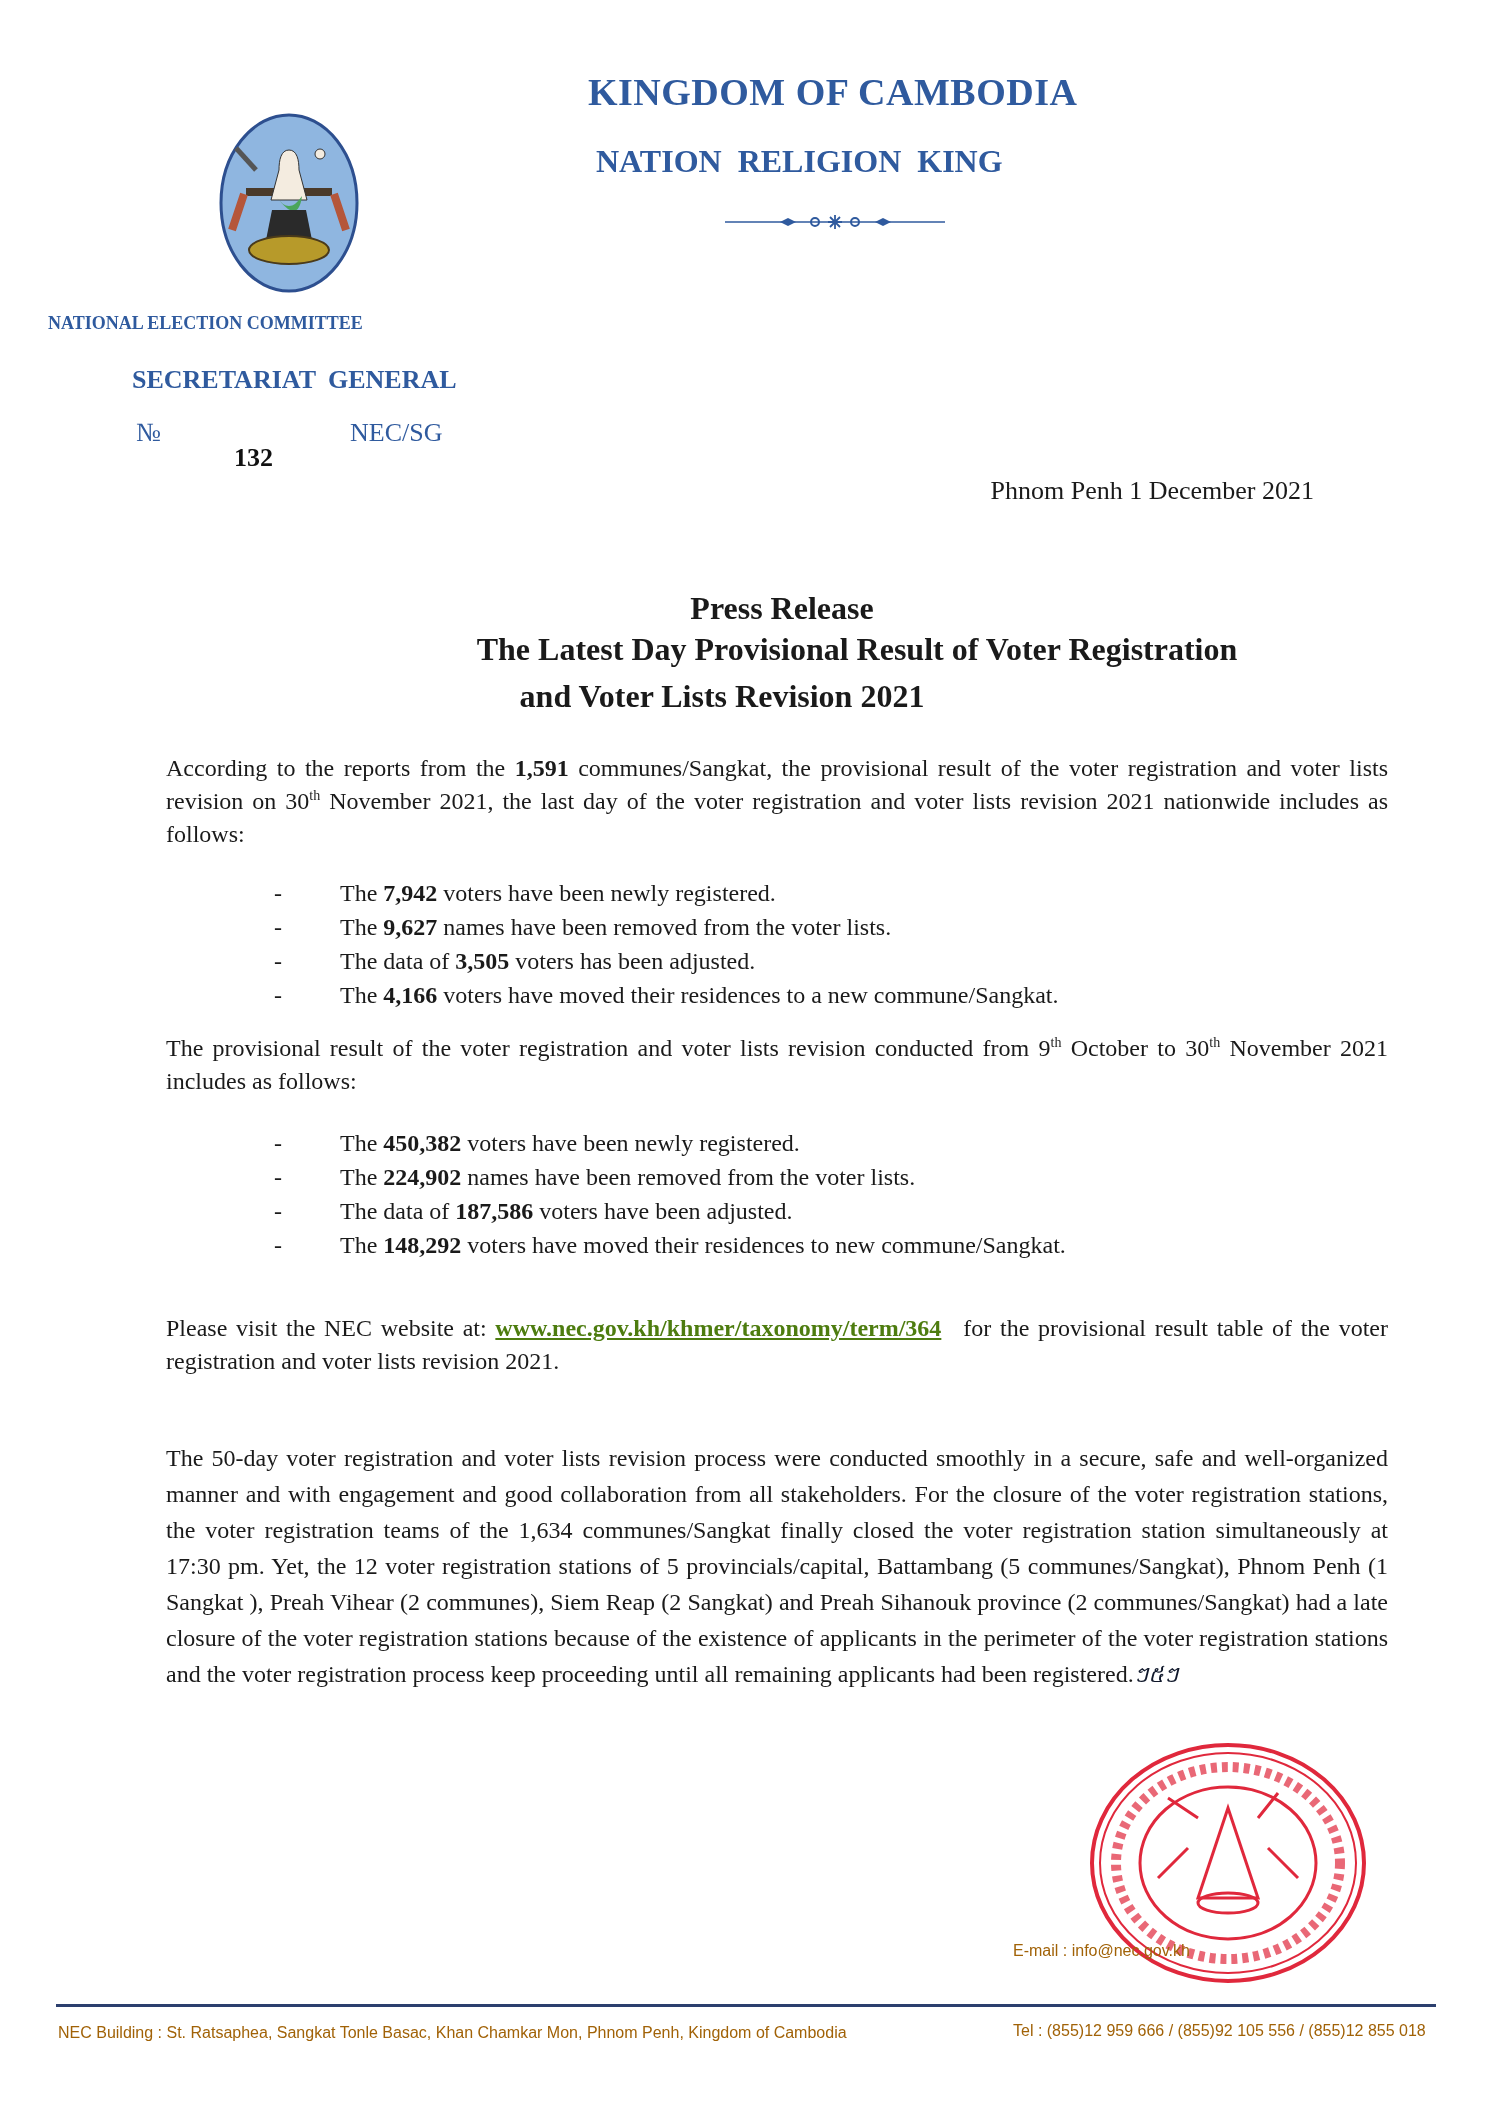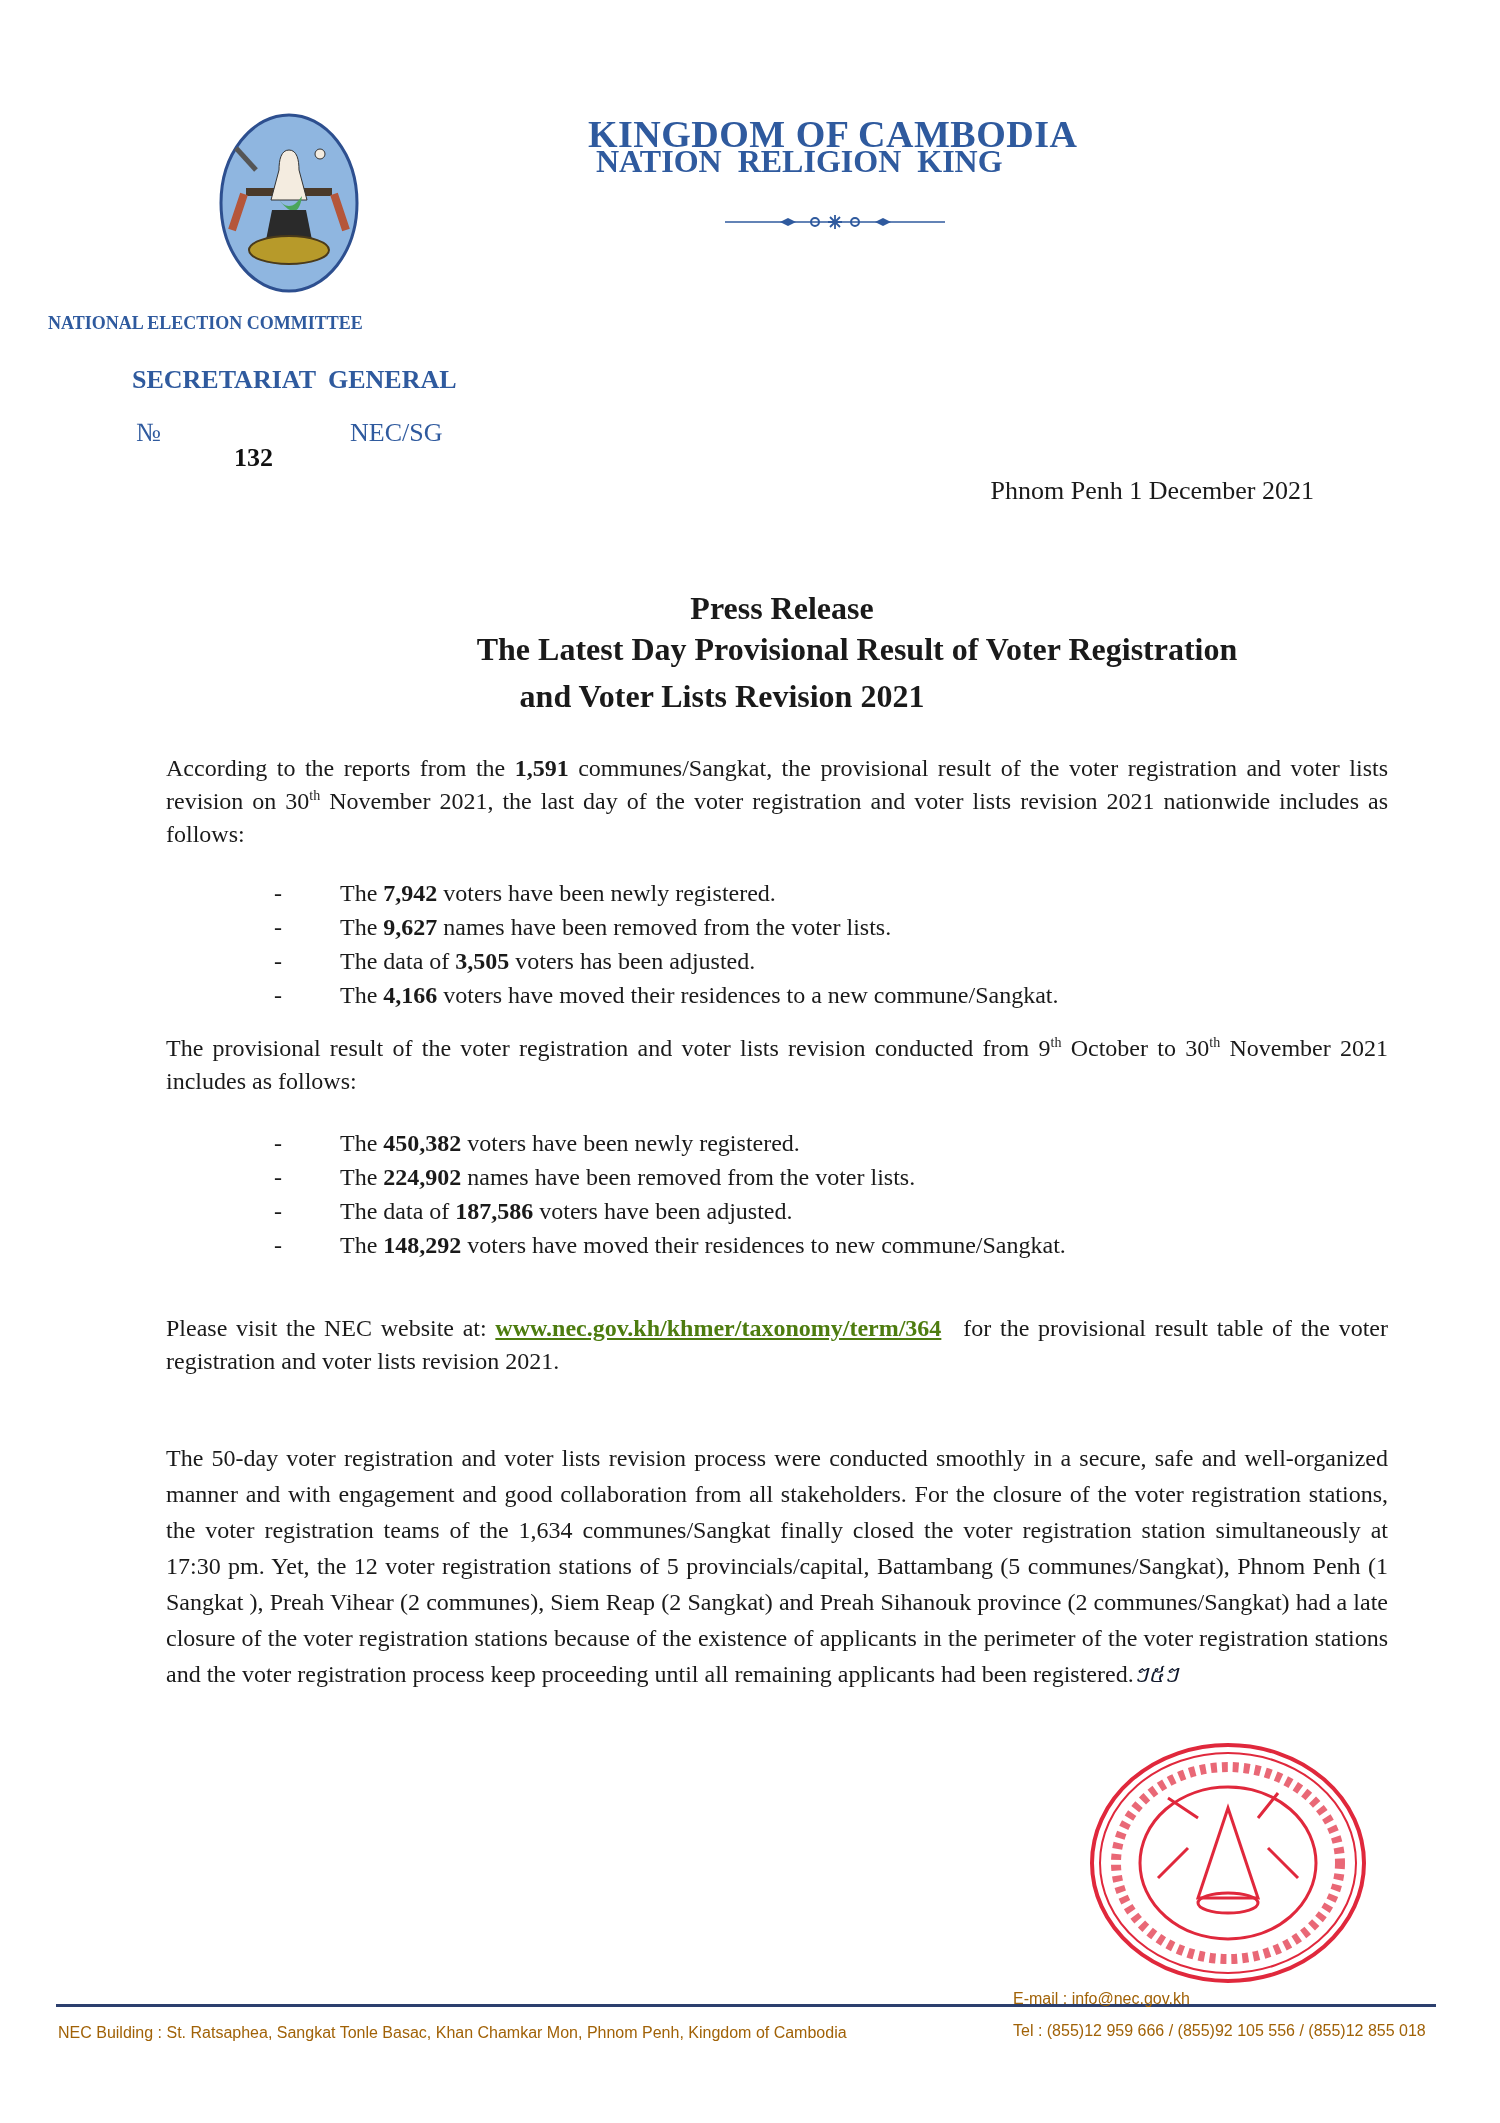--- a/index.html
+++ b/index.html
@@ -2,21 +2,21 @@
 <html><head>
 <meta charset="utf-8">
 <style>
   html, body { margin: 0; padding: 0; background: #ffffff; }
   body { width: 1500px; height: 2123px; position: relative; overflow: hidden;
          font-family: "Liberation Serif", serif; color: #1a1a1a; }
   .blue { color: #2f5a9e; }
   .abs { position: absolute; }
 
   
-  #kingdom { left: 588px; top: 70px; font-size: 38px; font-weight: bold; letter-spacing: 0.5px; margin-top: 42px; }
+  #kingdom { left: 588px; top: 70px; font-size: 38px; font-weight: bold; letter-spacing: 0.5px; }
   #motto { left: 596px; top: 143px; font-size: 32px; font-weight: bold; word-spacing: 8px; }
   #ornament { left: 725px; top: 212px; width: 220px; height: 20px; }
   #emblem { left: 196px; top: 110px; width: 186px; height: 186px; }
   #nec-name { left: 48px; top: 313px; font-size: 18px; font-weight: bold; }
   #secretariat { left: 132px; top: 365px; font-size: 26px; font-weight: bold; word-spacing: 6px; }
   #ref-line { left: 136px; top: 418px; font-size: 26px; display: flex; gap: 0; }
   #ref-prefix { width: 98px; }
   #ref-number { width: 116px; color: #111; font-weight: bold; margin-top: 25px; }
   #place-date { right: 186px; top: 476px; font-size: 26px; }
 
@@ -42,21 +42,21 @@
   .initials { color: #0f172a; font-family: "DejaVu Sans", sans-serif; font-style: italic; font-size: 22px; }
 
   
   #stamp { left: 1078px; top: 1738px; width: 300px; height: 250px; }
 
   
   #footer-rule { left: 56px; top: 2004px; width: 1380px; height: 3px; background: #2c3f6e; }
   .footer-text { font-family: "Liberation Sans", sans-serif; font-size: 16px; color: #a16207; }
   #footer-address { left: 58px; top: 2024px; }
   #footer-tel { left: 1013px; top: 2022px; }
-  #footer-email { left: 1013px; top: 1990px; text-align: right; }
+  #footer-email { left: 1013px; top: 1942px; text-align: right; }
 </style>
 </head>
 <body>
 
 <div id="kingdom" class="abs blue">KINGDOM OF CAMBODIA</div>
 <div id="motto" class="abs blue">NATION RELIGION KING</div>
 <svg id="ornament" class="abs" viewBox="0 0 220 20">
   <line x1="0" y1="10" x2="220" y2="10" stroke="#2f5a9e" stroke-width="1.5"></line>
   <path d="M55 10 l8 -4 l8 4 l-8 4 z M150 10 l8 -4 l8 4 l-8 4 z" fill="#2f5a9e"></path>
   <circle cx="90" cy="10" r="4" fill="none" stroke="#2f5a9e" stroke-width="2"></circle>

